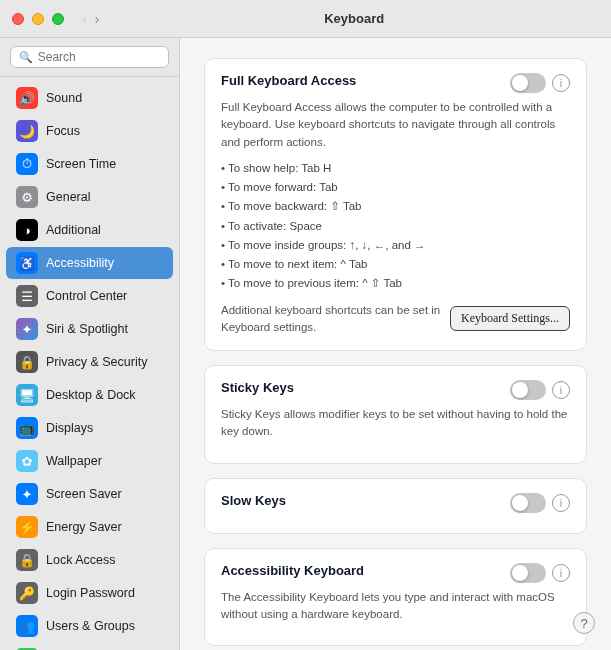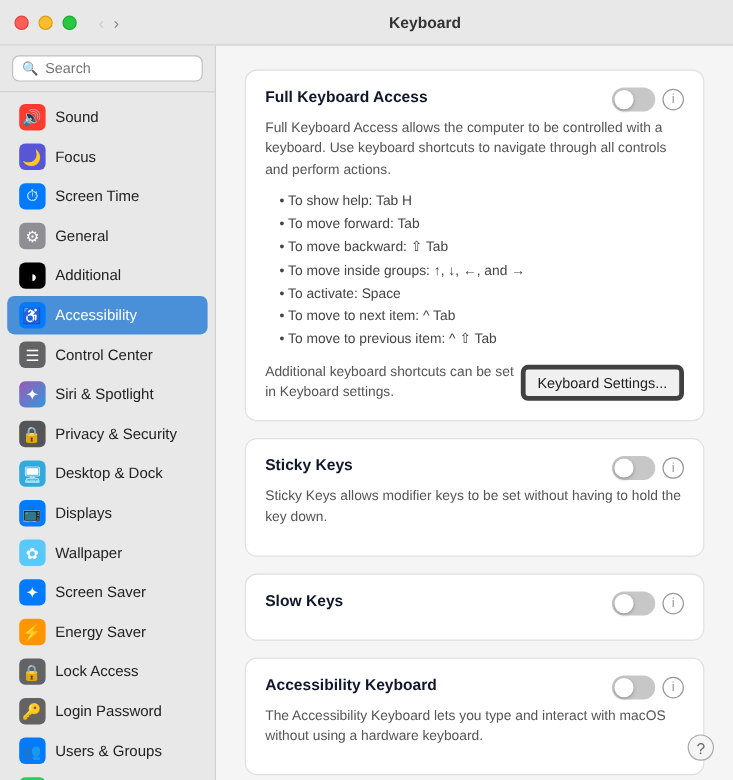--- a/index.html
+++ b/index.html
@@ -191,21 +191,21 @@
     }
     .section-desc {
       font-size: 11.5px;
       color: #555;
       line-height: 1.5;
       margin-bottom: 8px;
     }
     .bullet-list {
       list-style: none;
       padding: 0;
-      margin: 4px 0 8px 12px;
+      margin: 4px 0 8px 0;
     }
     .bullet-list li {
       font-size: 11.5px;
       color: #444;
       padding: 1px 0;
       line-height: 1.5;
     }
     .section-footer {
       display: flex;
       align-items: center;
@@ -213,28 +213,29 @@
       margin-top: 4px;
     }
     .footer-text {
       font-size: 11.5px;
       color: #555;
       flex: 1;
       line-height: 1.5;
     }
     .action-btn {
       background: #f0f0f0;
-      border: 4px solid #404040;
+      border: 1px solid #404040;
       border-radius: 6px;
       padding: 4px 10px;
       font-size: 12px;
       color: #222;
       cursor: pointer;
       white-space: nowrap;
       flex-shrink: 0;
+      font-family: Liberation Serif, serif;
     }
     .help-btn {
       position: absolute;
       bottom: 16px;
       right: 16px;
       width: 22px; height: 22px;
       border-radius: 50%;
       border: 1.5px solid #aaa;
       display: flex; align-items: center; justify-content: center;
       font-size: 13px; color: #666;
@@ -391,22 +392,22 @@
                   <div class="toggle-knob"></div>
                 </div>
                 <div class="info-btn">i</div>
               </div>
             </div>
             <div class="section-desc">Full Keyboard Access allows the computer to be controlled with a keyboard. Use keyboard shortcuts to navigate through all controls and perform actions.</div>
             <ul class="bullet-list">
               <li>• To show help: Tab H</li>
               <li>• To move forward: Tab</li>
               <li>• To move backward: ⇧ Tab</li>
+              <li>• To activate: Space</li>
               <li>• To move inside groups: ↑, ↓, ←, and →</li>
-              <li>• To activate: Space</li>
               <li>• To move to next item: ^ Tab</li>
               <li>• To move to previous item: ^ ⇧ Tab</li>
             </ul>
             <div class="section-footer">
               <div class="footer-text">Additional keyboard shortcuts can be set in Keyboard settings.</div>
               <button class="action-btn">Keyboard Settings...</button>
             </div>
           </div>
           <div class="section-card">
             <div class="section-header">

